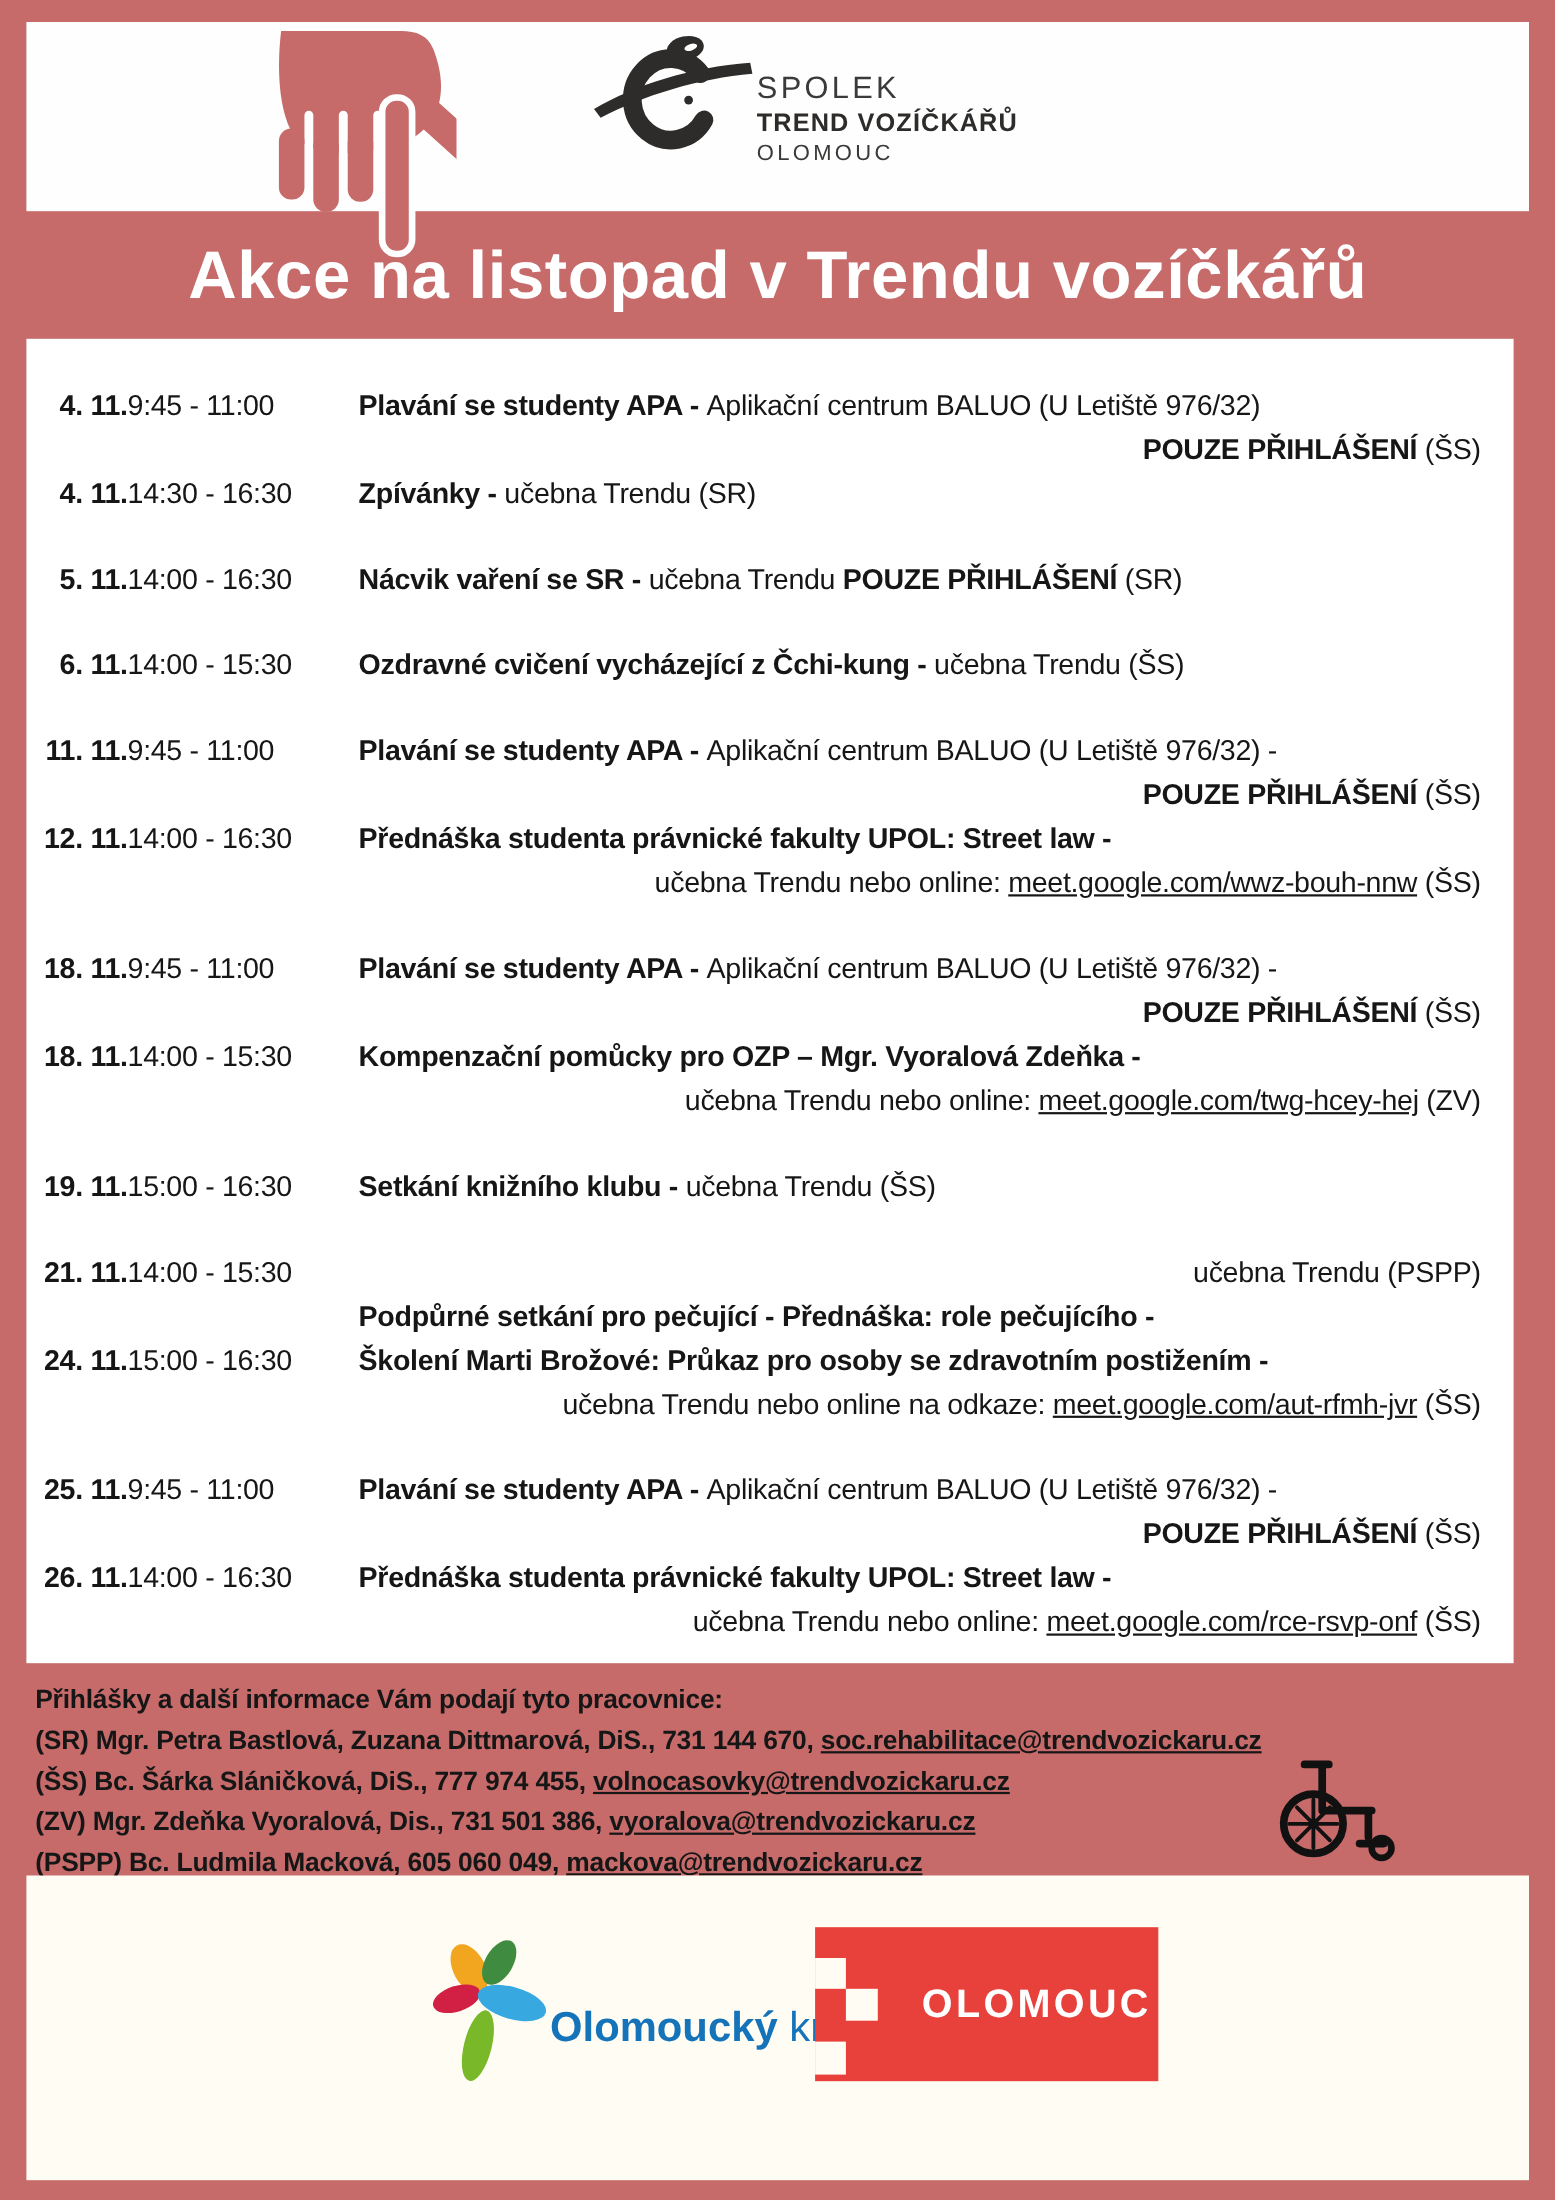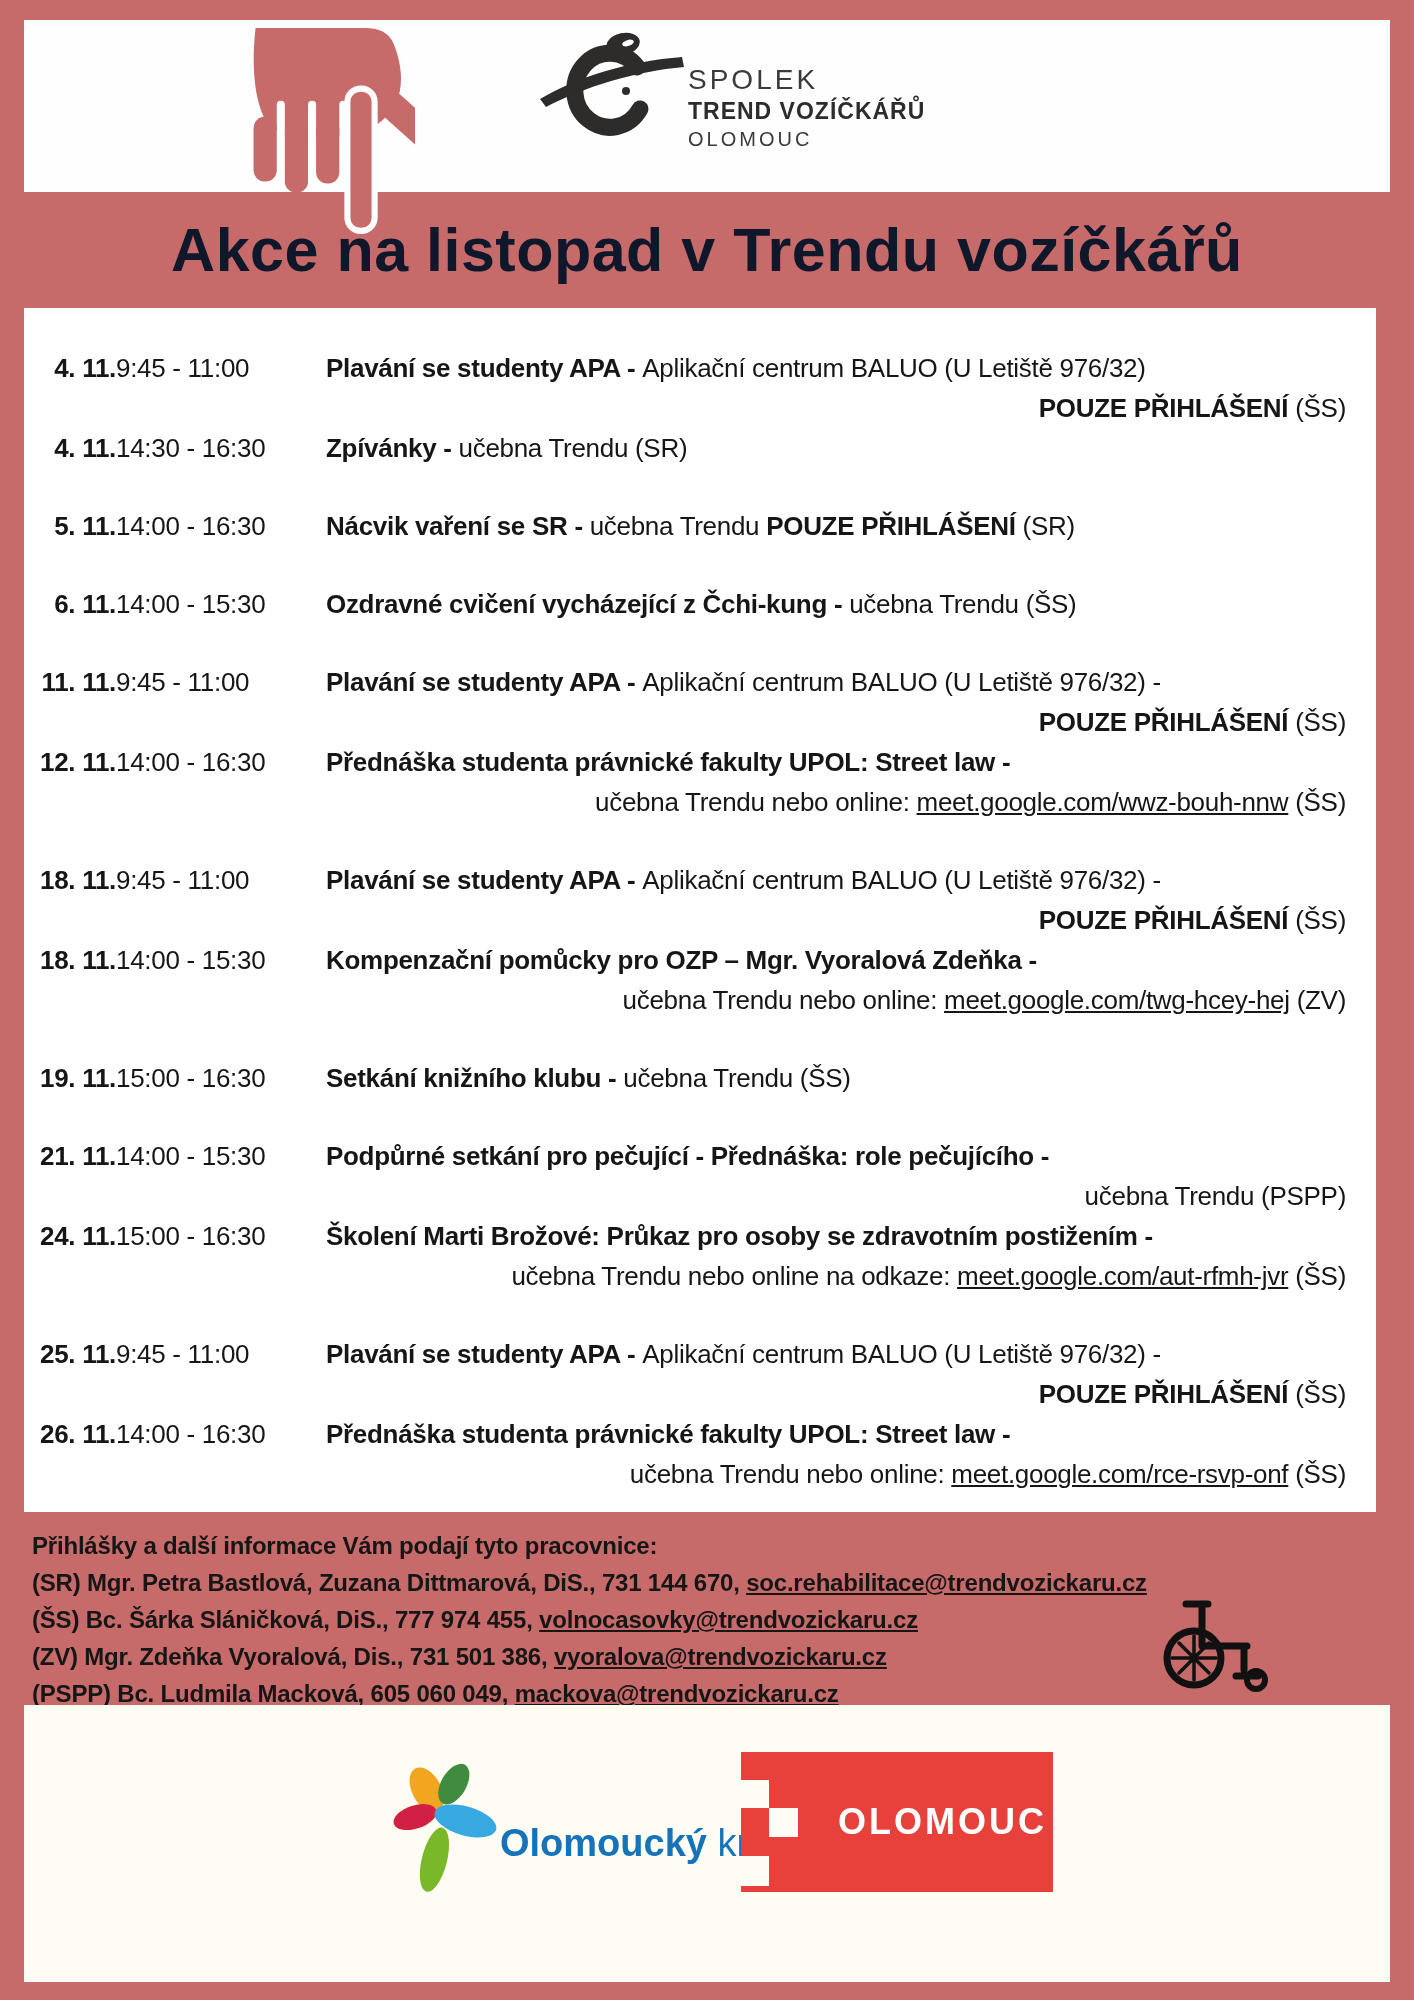--- a/index.html
+++ b/index.html
@@ -15,21 +15,21 @@
 
   .hand-icon{position:absolute; left:193px; top:28px; z-index:3;}
   .brush-logo{position:absolute; left:540px; top:31px;}
   .logo-text{position:absolute; left:688px; top:66px; color:#3a3a38; line-height:1;}
   .logo-text .l1{font-size:28px; letter-spacing:3px; margin-bottom:6px;}
   .logo-text .l2{font-size:23px; font-weight:700; letter-spacing:1px; margin-bottom:6px; color:#2e2c2a;}
   .logo-text .l3{font-size:20px; letter-spacing:3px;}
 
   .title-banner{position:absolute; left:0; top:192px; width:1414px; height:116px;
     display:flex; align-items:center; justify-content:center; z-index:1;}
-  .title-banner h1{margin:0; font-size:61px; font-weight:700; letter-spacing:.5px; color:#0f172a;}
+  .title-banner h1{margin:0; font-size:61px; font-weight:700; letter-spacing:.5px; color:#ffffff;}
 
   
   .event{display:grid; grid-template-columns:92px 175px 1fr; font-size:26px; letter-spacing:-0.3px;}
   .event.gap{margin-bottom:38px;}
   .event .date{text-align:right; font-weight:700; line-height:40px; white-space:nowrap;}
   .event .time{line-height:40px; white-space:nowrap;}
   .event .desc{padding-left:35px; padding-right:30px;}
   .event .line{line-height:40px; white-space:nowrap;}
   .event .line.l2{text-align:right;}
   .b{font-weight:700;}
@@ -166,22 +166,22 @@
     <div class="time">15:00 - 16:30</div>
     <div class="desc">
             <div class="line l1"><span class="b">Setkání knižního klubu - </span><span>učebna Trendu (ŠS)</span></div>
           </div>
   </div>
 
   <div class="event">
     <div class="date">21. 11.</div>
     <div class="time">14:00 - 15:30</div>
     <div class="desc">
+            <div class="line l2"><span>učebna Trendu (PSPP)</span></div>
             <div class="line l1"><span class="b">Podpůrné setkání pro pečující - Přednáška: role pečujícího -</span></div>
-            <div class="line l2"><span>učebna Trendu (PSPP)</span></div>
           </div>
   </div>
 
   <div class="event gap">
     <div class="date">24. 11.</div>
     <div class="time">15:00 - 16:30</div>
     <div class="desc">
             <div class="line l1"><span class="b">Školení Marti Brožové: Průkaz pro osoby se zdravotním postižením -</span></div>
             <div class="line l2"><span>učebna Trendu nebo online na odkaze: </span><span class="u">meet.google.com/aut-rfmh-jvr</span><span> (ŠS)</span></div>
           </div>

